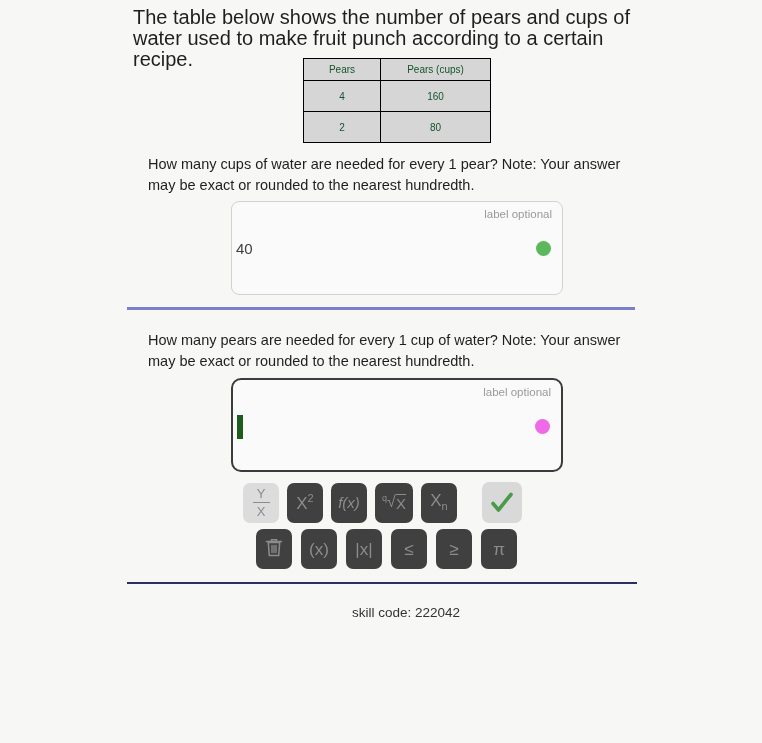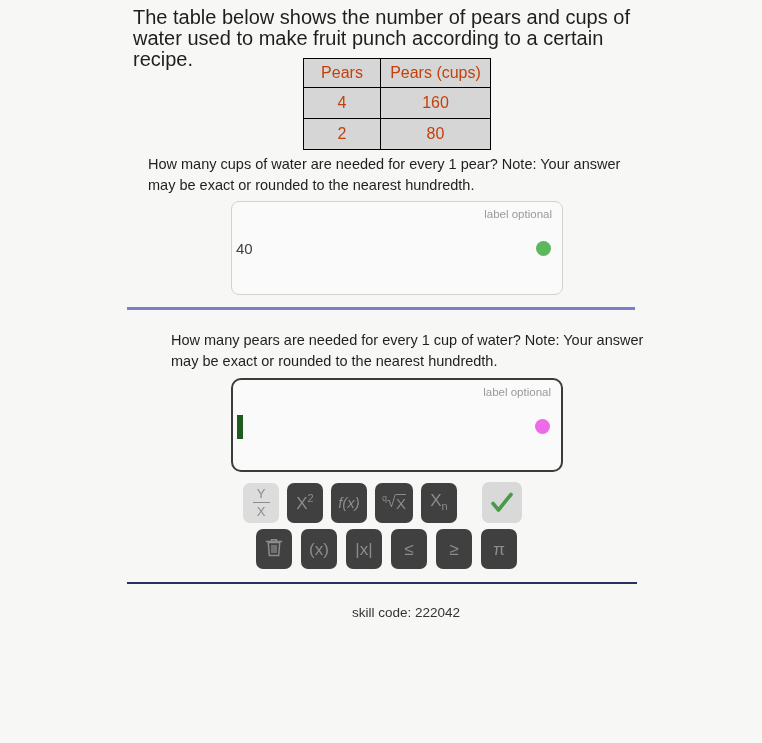--- a/index.html
+++ b/index.html
@@ -29,22 +29,22 @@
 
   
   .table-wrap {
     position: absolute;
     left: 303px;
     top: 58px;
   }
   table.recipe {
     border-collapse: collapse;
     background: #d6d6d6;
-    font-size: 16px;
-    color: #c2410c;
+    font-size: 10px;
+    color: #14532d;
   }
   table.recipe th,
   table.recipe td {
     border: 1.5px solid #000000;
     text-align: center;
     padding: 5px 9px;
     font-weight: normal;
     background: #d6d6d6;
   }
   table.recipe th.c-pears { width: 58px; }
@@ -54,21 +54,21 @@
   
   .question {
     position: absolute;
     left: 148px;
     width: 476px;
     font-size: 14.5px;
     line-height: 21px;
     color: #1f1f1f;
   }
   .q1 { top: 154px; }
-  .q2 { top: 330px; margin-left: 23px; }
+  .q2 { top: 330px; }
 
   
   .answer-box {
     position: absolute;
     left: 231px;
     width: 332px;
     height: 94px;
     background: #fafafa;
     border-radius: 8px;
     box-sizing: border-box;

